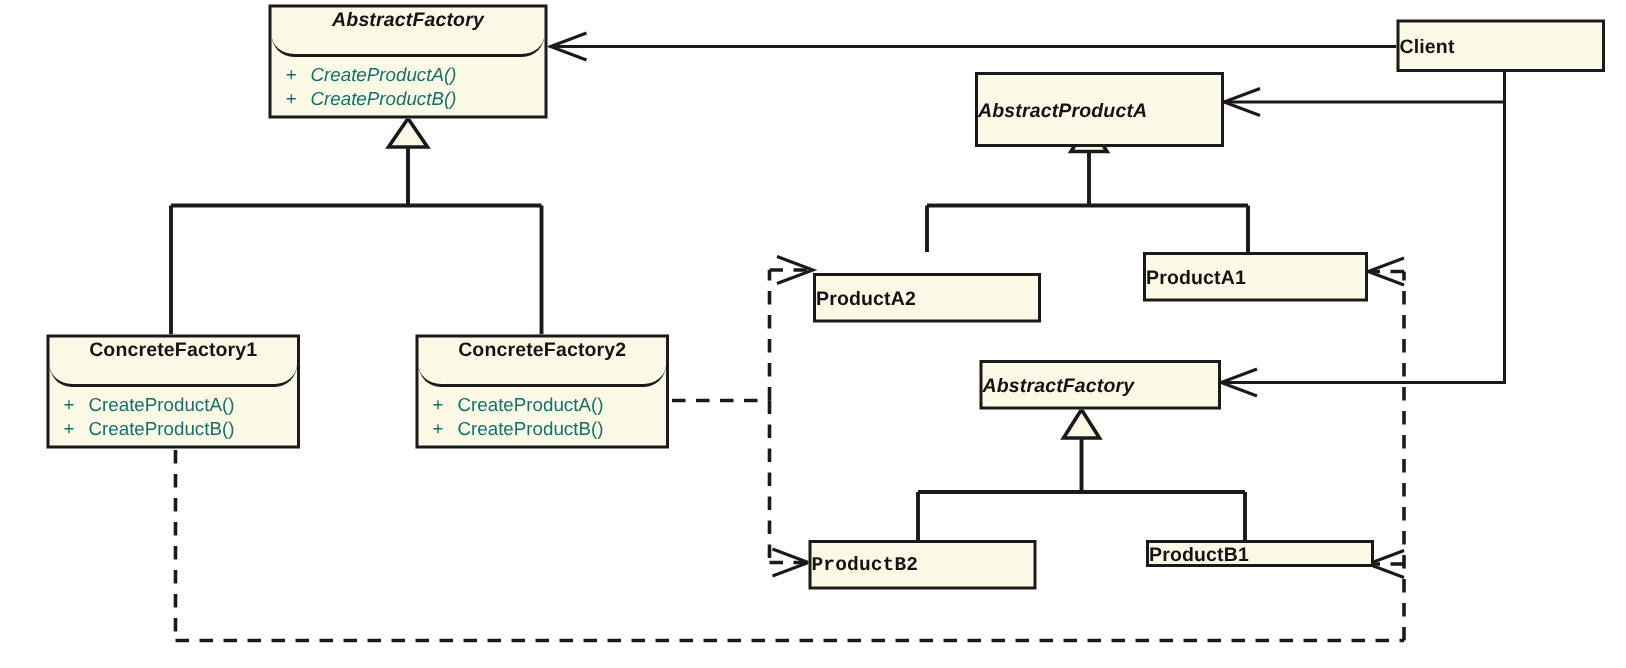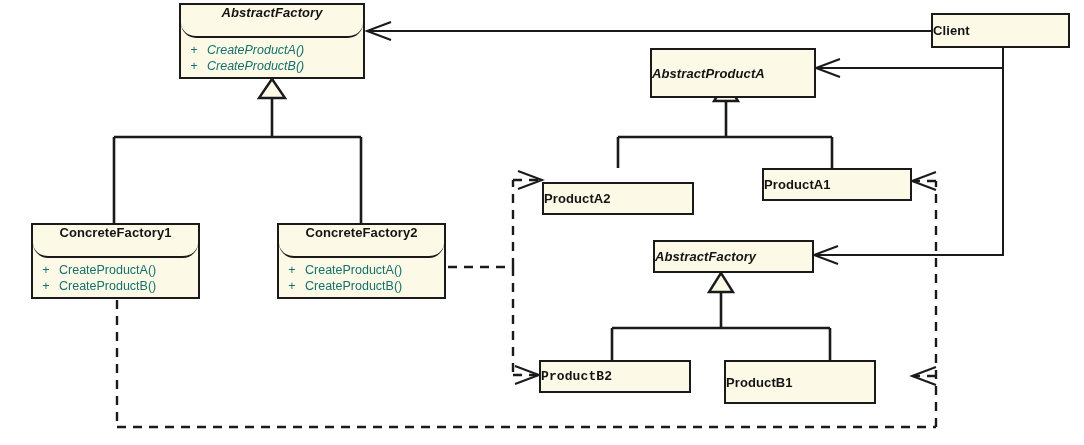--- a/index.html
+++ b/index.html
@@ -226,21 +226,21 @@
       <span class="uml-title">ProductA1</span>
     </div>
   </div>
 
   <div class="uml-box" style="left:539px; top:360px; width:152px; height:33px;font-family:Liberation Mono, monospace;">
     <div class="title-only">
       <span class="uml-title">ProductB2</span>
     </div>
   </div>
 
-  <div class="uml-box" style="left:724px; top:360px; width:152px; height:44px;">
+  <div class="uml-box" style="left:764px; top:360px; width:152px; height:18px;">
     <div class="title-only">
       <span class="uml-title">ProductB1</span>
     </div>
   </div>
 
   <div class="uml-box" style="left:931px; top:13px; width:139px; height:35px;">
     <div class="title-only">
       <span class="uml-title">Client</span>
     </div>
   </div>

